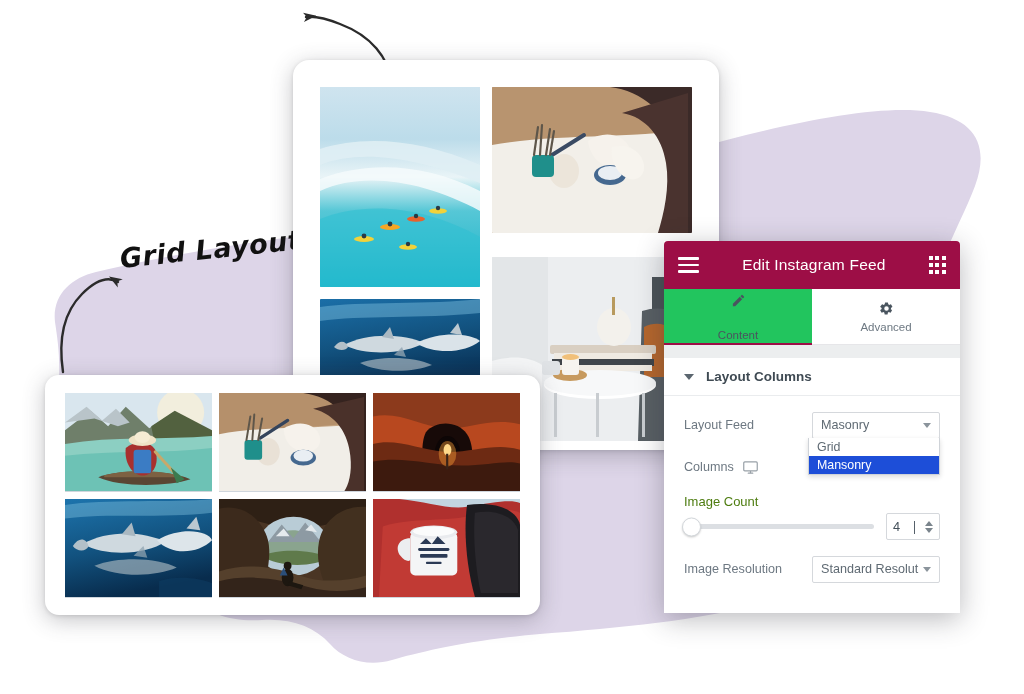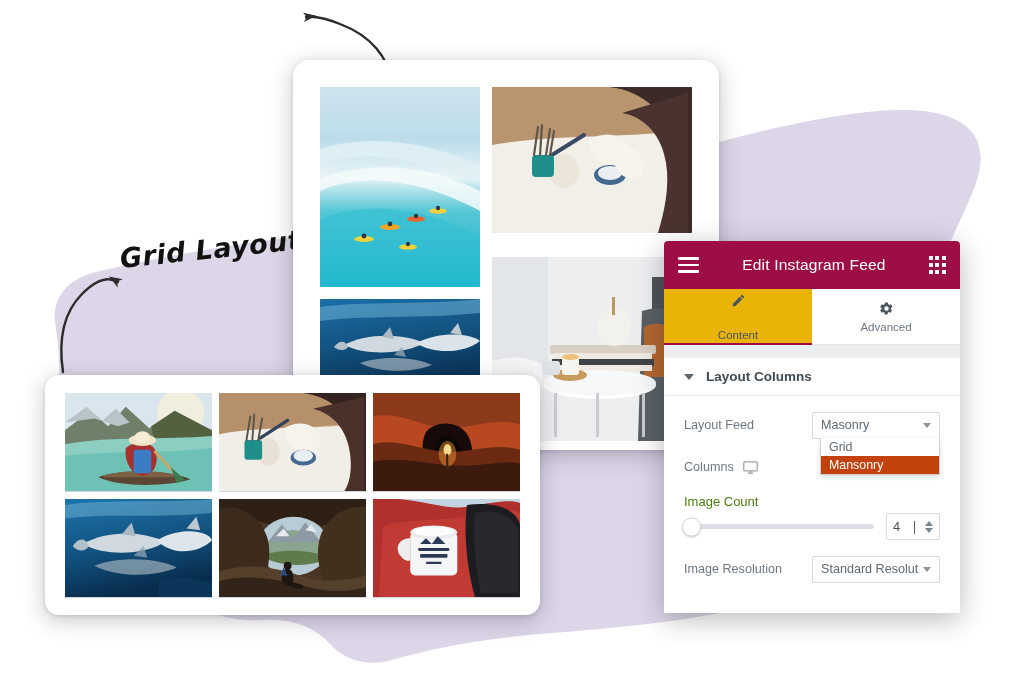--- a/index.html
+++ b/index.html
@@ -144,21 +144,21 @@
     flex-direction: column;
     align-items: center;
     justify-content: center;
     gap: 5px;
     font-size: 11.5px;
     color: #6d7882;
     cursor: pointer;
     position: relative;
     background: #ffffff;
   }
-  .tab.active { background: #eab308; color: #4a555f; gap: 21px; }
+  .tab.active { background: #22c55e; color: #4a555f; gap: 21px; }
   .tab.active::after {
     content: "";
     position: absolute;
     left: 0; right: 0; bottom: -1px;
     height: 2.5px;
     background: #9d0e46;
   }
   .tab svg { display: block; }
 
   .section-bar {
@@ -227,38 +227,38 @@
     border-top: 5.5px solid #8b949c;
     flex: none;
     margin-left: 4px;
   }
 
   
   .dropdown-list {
     position: absolute;
     top: 28px;
     right: 0;
-    width: 120px;
+    width: 132px;
     background: #ffffff;
     border: 1px solid #cfd3d8;
     border-top: none;
     box-shadow: 0 2px 5px rgba(0,0,0,0.14);
     z-index: 60;
   }
   .dropdown-list .opt {
     height: 18px;
     display: flex;
     align-items: center;
     padding: 0 8px;
     font-size: 12.4px;
     color: #5f6a73;
     cursor: pointer;
   }
   .dropdown-list .opt.selected {
-    background: #c2410c;
+    background: #1d4ed8;
     color: #ffffff;
   }
 
   .monitor-icon { display: block; }
 
   
   .slider-row {
     display: flex;
     align-items: center;
     gap: 12px;

